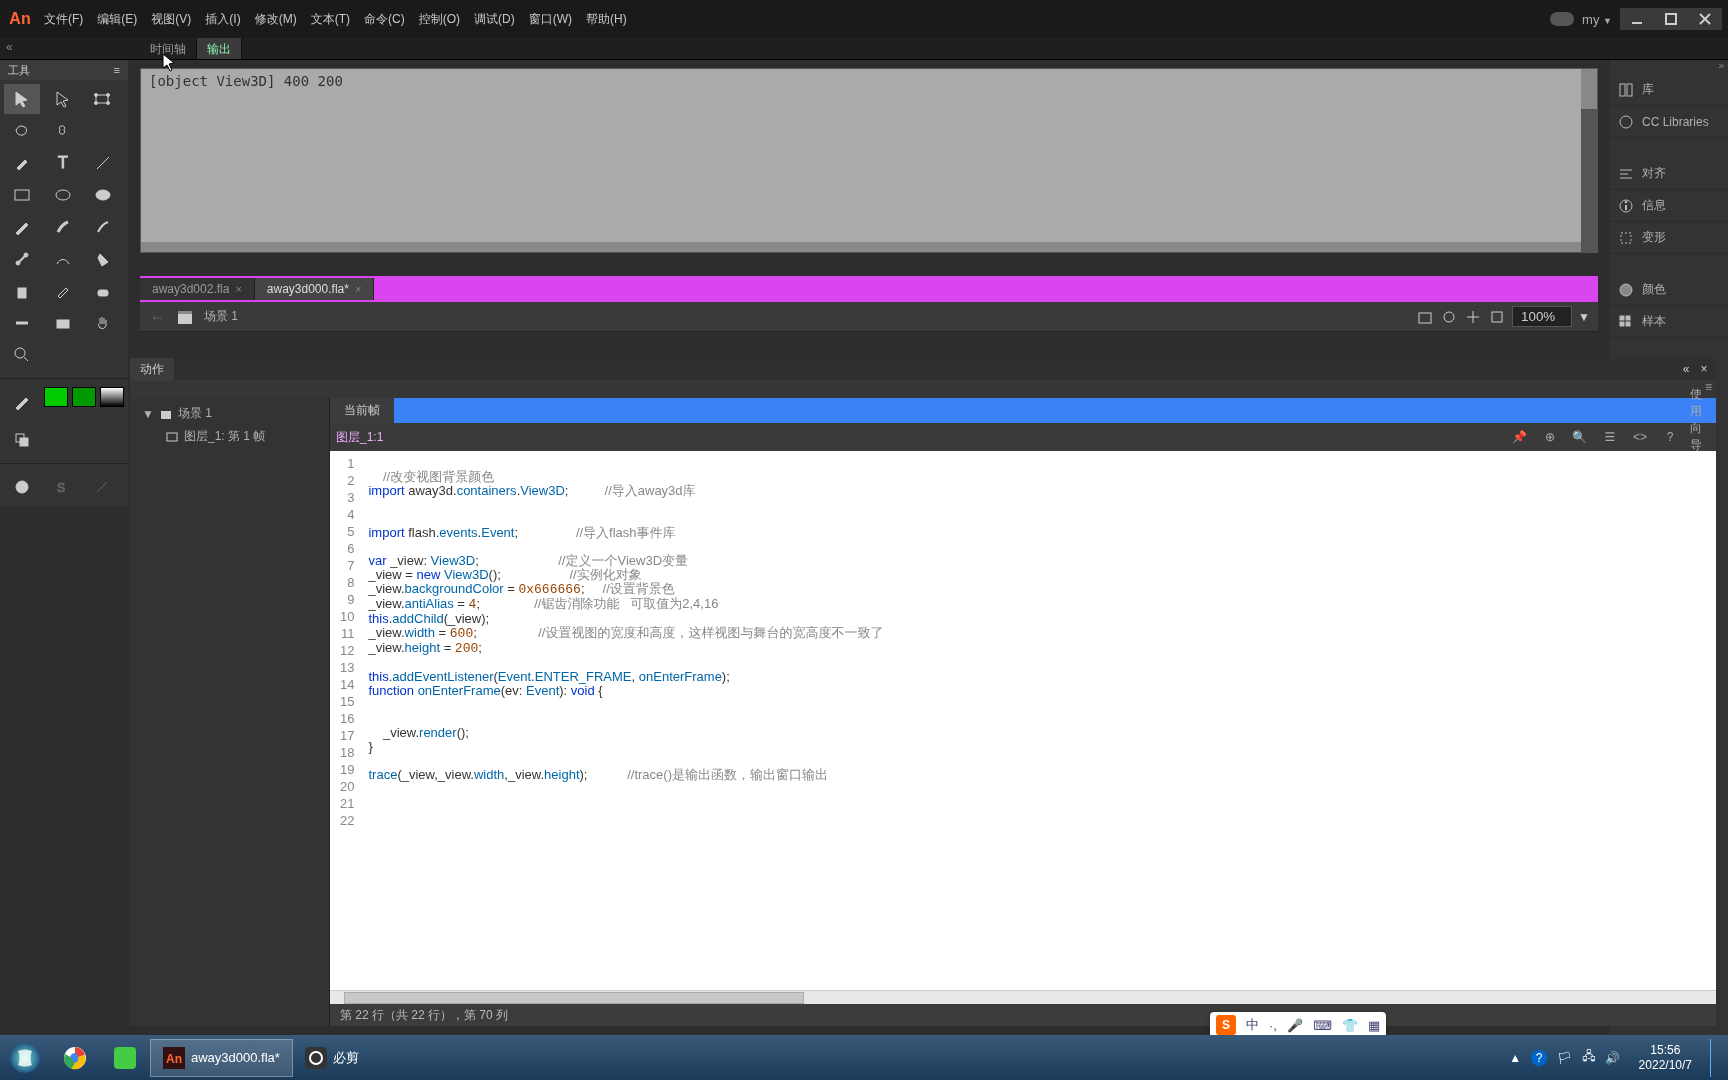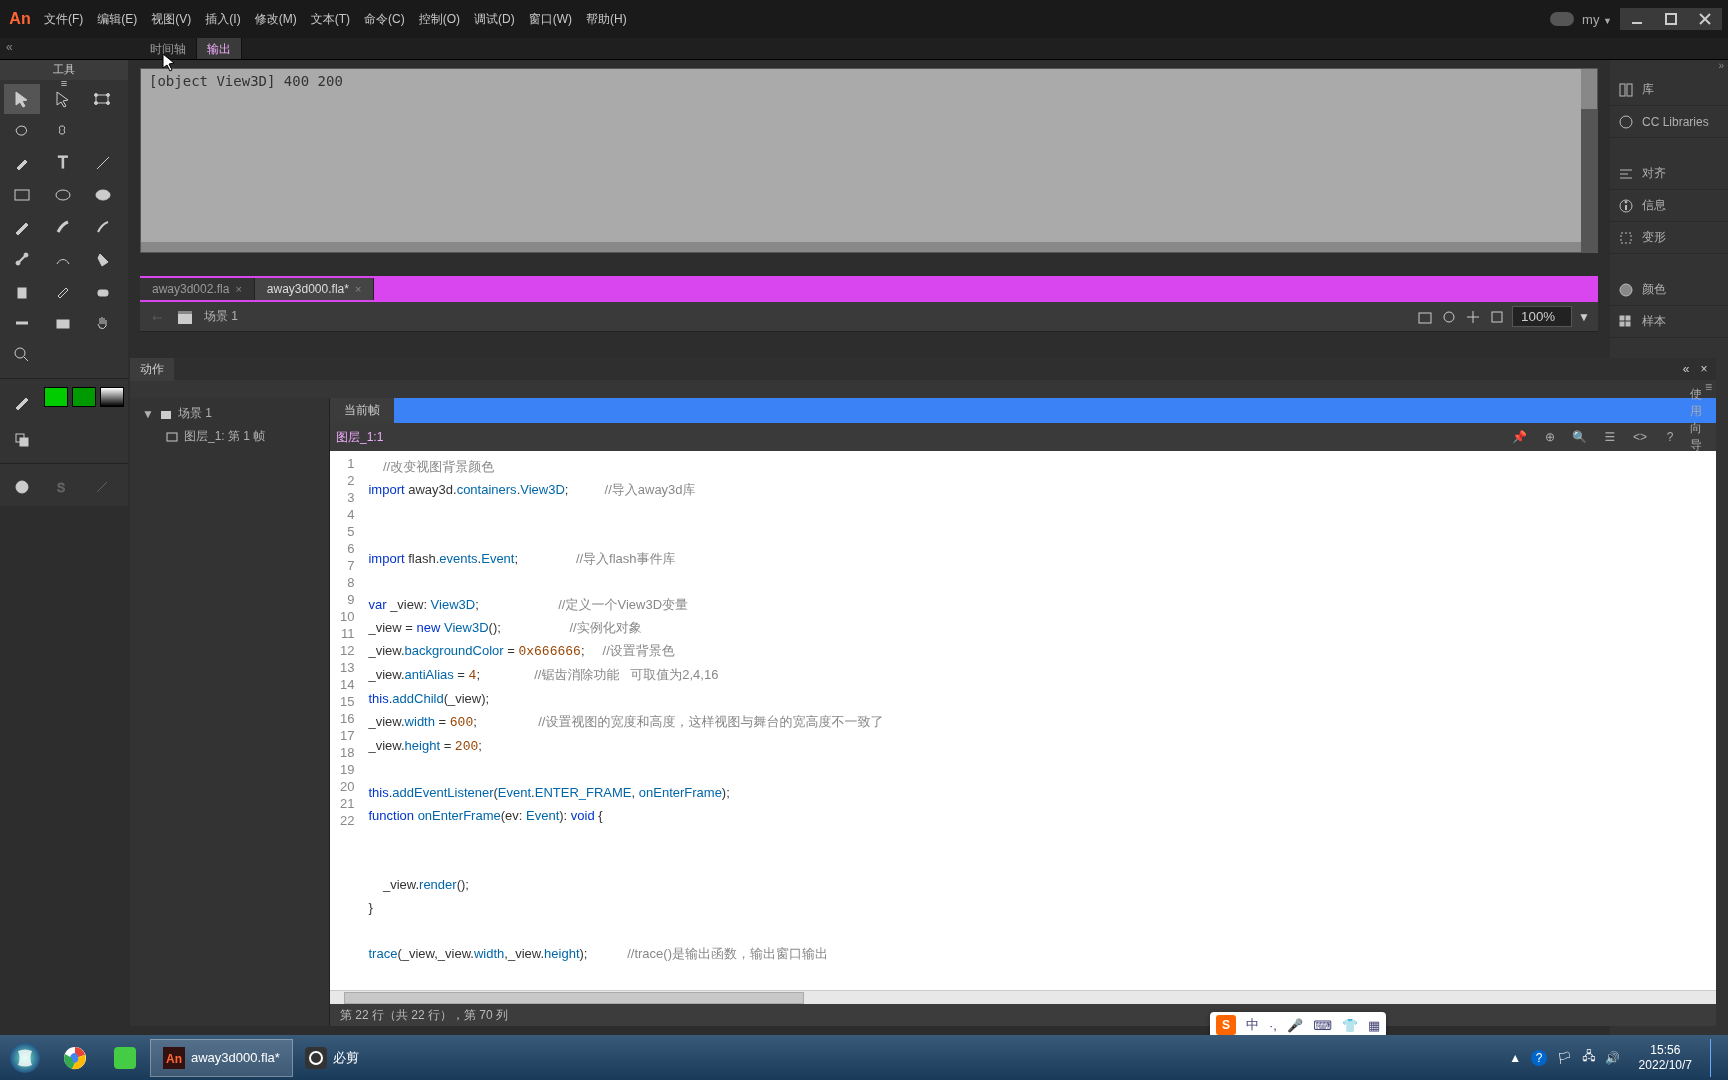--- a/index.html
+++ b/index.html
@@ -13,26 +13,26 @@
 .win-controls { margin-left: auto; display: flex; align-items: center; }
 .switch { width: 24px; height: 14px; background: #555; border-radius: 8px; }
 .usr { color: #aaa; padding: 0 8px; font-size: 13px; }
 .winbtn { width: 34px; height: 22px; background: #3a3a3a; display: flex; align-items: center; justify-content: center; cursor: pointer; }
 .winbtn svg { width: 12px; height: 12px; stroke: #ccc; stroke-width: 2; fill: none; }
 
 
 .top-tabs { height: 22px; background: #1f1f1f; display: flex; align-items: stretch; padding-left: 140px; border-bottom: 1px solid #000; position: relative;}
 .top-tabs .arrow { position:absolute; left:6px; top:2px; color:#888;}
 .top-tab { padding: 3px 10px; color: #999; cursor: pointer; border-right:1px solid #111;}
-.top-tab.active { background: #3a3a3a; color: #f0abfc; }
+.top-tab.active { background: #3a3a3a; color: #86efac; }
 .cursor-pointer { position:absolute; left:162px; top:53px; z-index:1000; pointer-events:none;}
 
 
 .tool-panel { position: absolute; left: 0; top: 60px; width: 128px; background: #333; }
-.tool-panel-hdr { height: 20px; background: #3b3b3b; color: #ccc; padding: 2px 8px; display:flex; align-items:center; justify-content:space-between; font-size:11px;flex-direction:column;}
+.tool-panel-hdr { height: 20px; background: #3b3b3b; color: #ccc; padding: 2px 8px; display:flex; align-items:center; justify-content:space-between; font-size:11px;}
 .tool-grid { display: grid; grid-template-columns: repeat(3, 1fr); gap: 2px; padding: 4px; }
 .tool { width: 36px; height: 30px; display: flex; align-items: center; justify-content: center; cursor: pointer; }
 .tool.sel { background: #555; }
 .tool svg { width: 18px; height: 18px; stroke: #ccc; fill: #ccc; }
 .color-row { display:flex; gap:4px; padding:4px;}
 .swatch { width:24px; height:20px; border:1px solid #000;}
 .tool-options { display:flex; gap:4px; padding:4px; }
 
 
 .output-panel { position: absolute; left: 140px; top: 68px; right: 130px; height: 185px; background: #aaa; border: 1px solid #555; }
@@ -71,21 +71,21 @@
 .code-area { flex: 1; background: #333; display:flex; flex-direction:column;}
 .code-tabs { display:flex; background:#3b82f6;}
 .code-tab { padding:4px 14px; background:#3c3c3c; color:#ccc;}
 .code-tb { display:flex; align-items:center; height:28px; padding:2px 6px; background:#3a3a3a; gap:6px;}
 .code-tb .path { color:#f0abfc;}
 .code-tb .btns { margin-left:auto; display:flex; gap:10px;}
 .code-tb .btns span { cursor:pointer; color:#aaa; width:20px; height:20px; display:flex; align-items:center; justify-content:center;}
 .code-tb .btn-wizard { color:#666; font-size:12px;}
 .editor { flex:1; background: #fff; display:flex; font-family: Consolas, monospace; font-size: 13px; overflow:hidden; position:relative;}
 .gutter { background: #fff; color: #888; text-align: right; padding: 4px 6px 4px 10px; line-height: 17px; }
-.code { padding: 4px 8px; line-height: 23px; color: #333; white-space: pre; flex:1;}
+.code { padding: 19px 8px; line-height: 14px; color: #333; white-space: pre; flex:1;}
 .kw { color: #0033cc; } .cm { color: #888; } .num {color: #994400; font-family: Liberation Mono, monospace;} .fn{color:#0066aa;}
 .editor-hscroll { position:absolute; left:0; bottom:0; right:0; height:14px; background:#e8e8e8; border-top:1px solid #ccc;}
 .editor-hscroll .thumb { position:absolute; left:14px; width:460px; height:12px; top:1px; background:#c8c8c8; border:1px solid #aaa;}
 .status-line { height: 22px; background: #3c3c3c; color: #bbb; padding: 3px 10px; }
 
 
 .prop-panel { position: absolute; right: 130px; top: 358px; width: 258px; height: 420px; background: #333; border:1px solid #222;}
 .prop-row { height:28px; display:flex; align-items:center; padding:0 8px; border-bottom:1px solid #2b2b2b;}
 .prop-row .combo { flex:1; height:20px; background:#222; border:1px solid #555; margin-left:8px;}
 .prop-panel-hdr { height:22px; display:flex; justify-content:flex-end; padding:2px 4px; gap:4px;}

